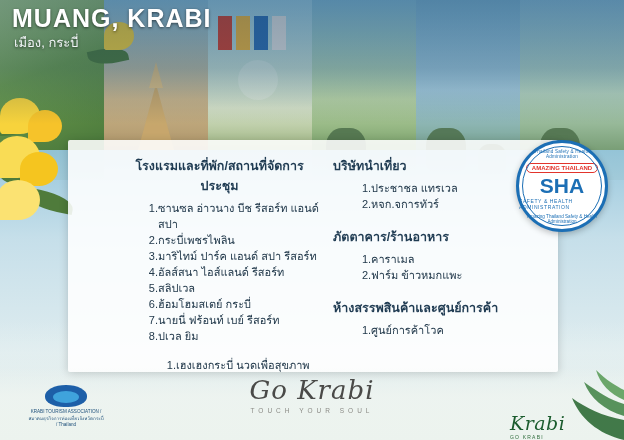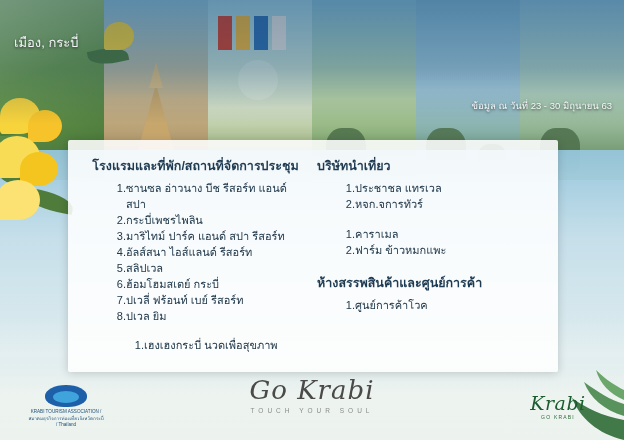--- a/index.html
+++ b/index.html
@@ -106,21 +106,21 @@
   .leaf { position: absolute; border-radius: 0 70% 0 70%; background: #4f7b3b; }
 
   
   .card {
     position: absolute; left: 68px; top: 140px; width: 490px; height: 232px;
     background: rgba(255,255,255,.88);
     border-radius: 2px;
     box-shadow: 0 2px 10px rgba(0,0,0,.18);
     padding: 16px 20px 10px 20px;
   }
-  .card-cols { display: flex; gap: 8px; height: 100%; }
+  .card-cols { display: flex; gap: 8px; height: 100%; margin-left: 32px; }
   .col { flex: 1 1 50%; }
   .col.left { padding-right: 6px; }
   .sec-head {
     font-size: 12.5px; font-weight: bold; color: #1f3b52;
     margin-bottom: 5px;
   }
   .sec-head.center { text-align: center; }
   ol.sec-list {
     list-style: none; counter-reset: li;
     margin: 0 0 14px 0; padding: 0;
@@ -190,21 +190,21 @@
     background: #1d5fa8; border-radius: 50% 50% 45% 45%;
     position: relative;
   }
   .logo-left .mark::after {
     content:""; position:absolute; left: 8px; top: 6px; width: 26px; height: 12px;
     background: #3fa3dc; border-radius: 50%;
   }
   .logo-left .cap { font-size: 4.6px; color: #1d4f7a; line-height: 1.35; }
 
   .logo-right {
-    position: absolute; right: 18px; bottom: 20px; width: 96px; text-align: center;
+    position: absolute; right: 18px; bottom: 0; width: 96px; 
   }
   .kr-word {
     font-family: "DejaVu Serif", serif;
     font-size: 19px; font-style: italic; color: #1b5c2e; letter-spacing: .5px;
   }
   .kr-sub { font-size: 5px; color: #2d6b3a; letter-spacing: 1.2px; }
   .palm {
     position: absolute; right: 0; bottom: 0; width: 96px; height: 86px;
     pointer-events: none;
   }
@@ -249,65 +249,74 @@
     <div class="petal" style="left:0px;  top:40px; width:46px; height:42px; background:#f9dc55;"></div>
     <div class="petal" style="left:26px; top:56px; width:38px; height:34px; background:#f5c51f;"></div>
     <div class="petal" style="left:2px;  top:84px; width:44px; height:40px; background:#fbe272;"></div>
   </div>
   <div class="flower-cluster" style="left:86px; top:22px; width:70px; height:60px;">
     <div class="leaf" style="left:2px; top:26px; width:40px; height:16px; transform:rotate(-12deg);"></div>
     <div class="petal" style="left:18px; top:0px; width:30px; height:28px; background:#f7d33c;"></div>
   </div>
 
   <div class="top-band"></div>
+  <div class="title-th">MUANG, KRABI</div>
   <div class="title-sub">เมือง, กระบี่</div>
-  <div class="dateline">ข้อมูล ณ วันที่ 23 - 30 มิถุนายน 63</div>
 
   <div class="card">
     <div class="card-cols">
       <div class="col left">
 
         <div class="sec-head center">โรงแรมและที่พัก/สถานที่จัดการประชุม</div>
         <ol class="sec-list">
           <li>ซานซล อ่าวนาง บีช รีสอร์ท แอนด์ สปา</li>
           <li>กระบี่เพชรไพลิน</li>
           <li>มาริไทม์ ปาร์ค แอนด์ สปา รีสอร์ท</li>
           <li>อัลส์สนา ไอส์แลนด์ รีสอร์ท</li>
           <li>สลิปเวล</li>
           <li>ฮ้อมโฮมสเตย์ กระบี่</li>
-          <li>ปเวลี่ ฟร้อนท์ เบย์ รีสอร์ท</li>
+          <li>นายนี่ ฟร้อนท์ เบย์ รีสอร์ท</li>
           <li>ปเวล ยิม</li>
         </ol>
 
         <ol class="sec-list indent">
           <li>เฮงเฮงกระบี่ นวดเพื่อสุขภาพ</li>
         </ol>
       </div>
 
       <div class="col right">
 
         <div class="sec-head">บริษัทนำเที่ยว</div>
         <ol class="sec-list">
           <li>ประชาชล แทรเวล</li>
           <li>หจก.จการทัวร์</li>
         </ol>
 
+        <div class="sec-head">ภัตตาคาร/ร้านอาหาร</div>
         <ol class="sec-list">
           <li>คาราเมล</li>
           <li>ฟาร์ม ข้าวหมกแพะ</li>
         </ol>
 
         <div class="sec-head">ห้างสรรพสินค้าและศูนย์การค้า</div>
         <ol class="sec-list">
           <li>ศูนย์การค้าโวค</li>
         </ol>
       </div>
     </div>
   </div>
 
+  <div class="sha">
+    <div class="sha-ring"></div>
+    <div class="sha-arc-text">Thailand Safety &amp; Health Administration</div>
+    <div class="sha-amazing">AMAZING THAILAND</div>
+    <div class="sha-main">SHA</div>
+    <div class="sha-sub">SAFETY &amp; HEALTH ADMINISTRATION</div>
+    <div class="sha-bottom-text">Amazing Thailand Safety &amp; Health Administration</div>
+  </div>
 
   <div class="footer-band"></div>
 
   <div class="logo-left">
     <div class="mark"></div>
     <div class="cap">KRABI TOURISM ASSOCIATION / สมาคมธุรกิจการท่องเที่ยวจังหวัดกระบี่ / Thailand</div>
   </div>
 
   <div class="go-krabi">
     <div class="gk-main">Go Krabi</div>

